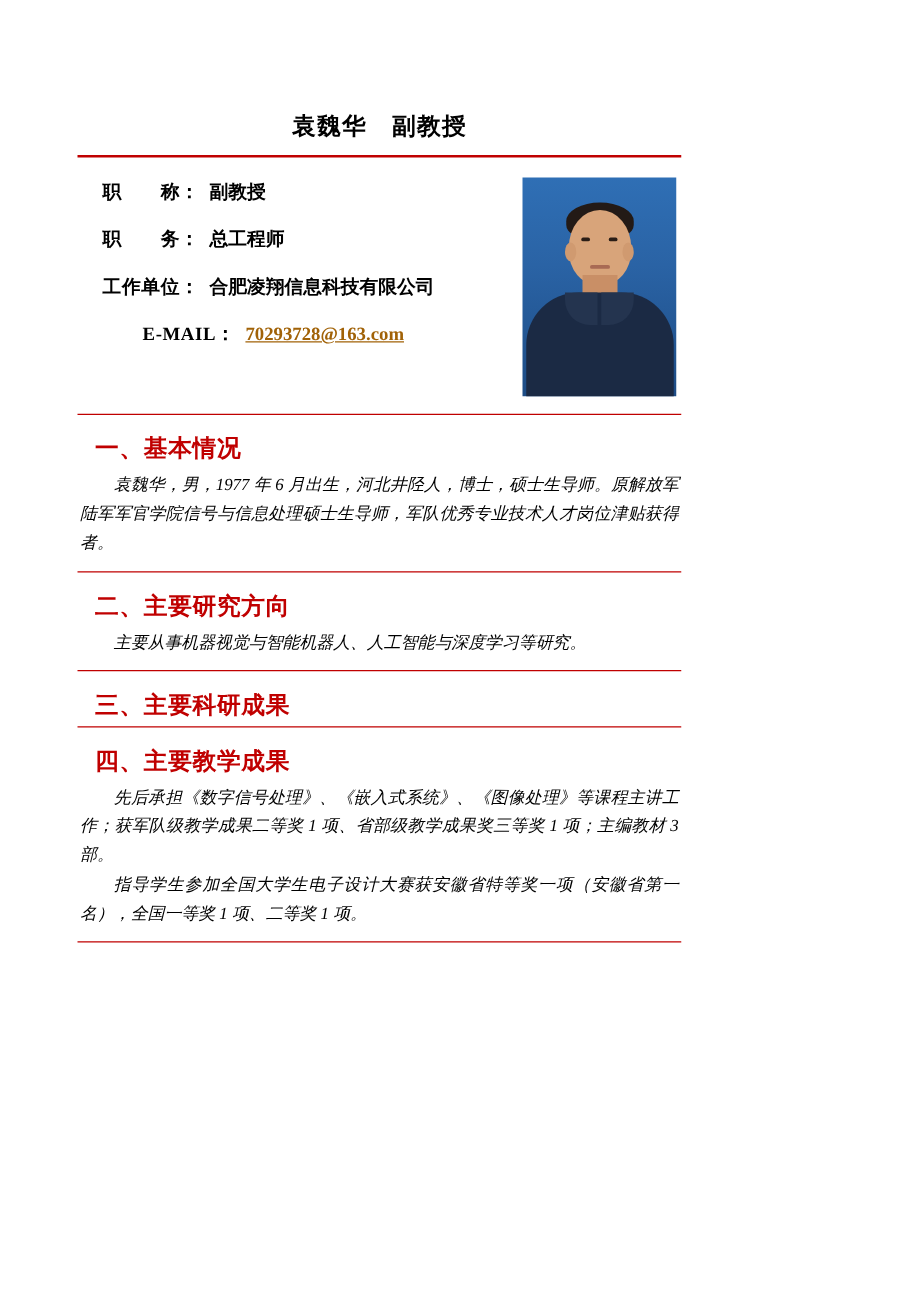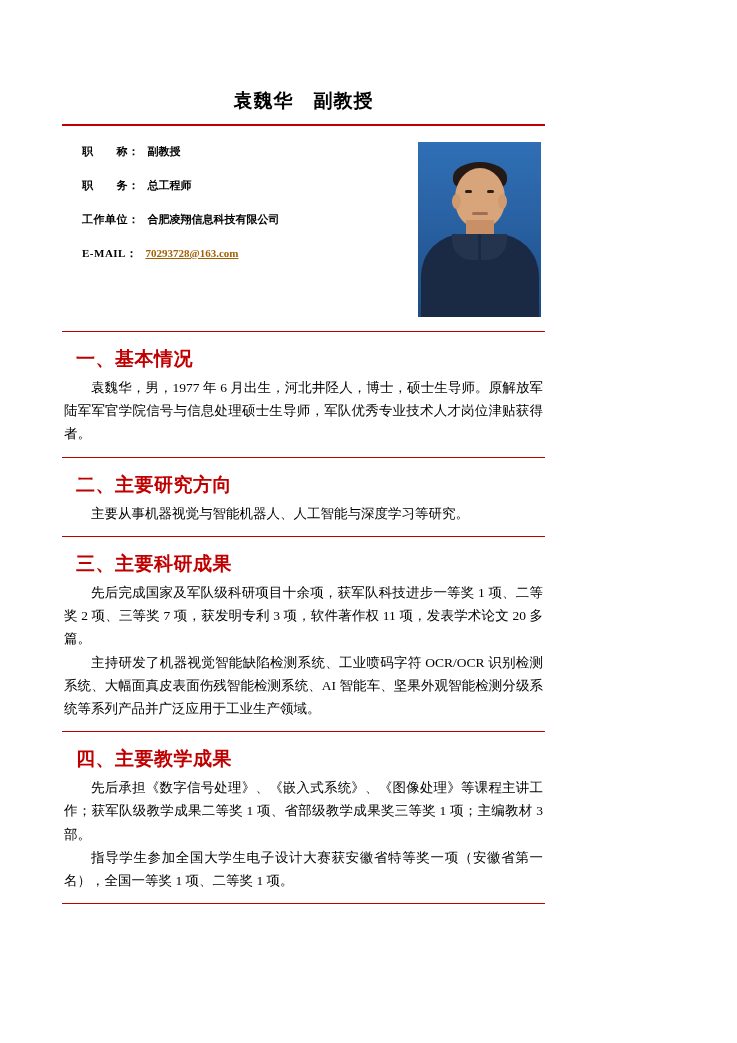--- a/index.html
+++ b/index.html
@@ -50,24 +50,24 @@
     padding-bottom: 14px;
   }
   .info-fields {
     flex: 1 1 auto;
     padding-left: 20px;
   }
   .info-row {
     display: flex;
     align-items: baseline;
     margin-bottom: 19px;
-    font-size: 11px;
-    font-weight: bold;
-  }
-  .info-row:last-child { margin-bottom: 4px; }
+    font-size: 15px;
+    font-weight: bold;
+  }
+  .info-row:last-child { margin-bottom: 4px; margin-left: 32px; }
   .info-label {
     white-space: pre;
     letter-spacing: 0.5px;
   }
   .info-value {
     margin-left: 8px;
     font-weight: bold;
   }
   .info-value.email {
     color: #a16207;
@@ -168,20 +168,21 @@
     font-family: "Liberation Sans", sans-serif;
     margin: 7px 0 4px 14px;
     letter-spacing: 0.5px;
   }
   .para {
     font-size: 13.5px;
     line-height: 1.72;
     text-align: justify;
     text-indent: 2em;
     margin: 0 2px 0 2px;
+    font-style: italic;
   }
   .section-body {
     padding-bottom: 11px;
   }
 </style>
 </head>
 <body>
 
 <div class="page">
 
@@ -244,24 +245,20 @@
     <div class="section-title">二、主要研究方向</div>
     <div class="section-body">
       <p class="para">主要从事机器视觉与智能机器人、人工智能与深度学习等研究。</p>
     </div>
   </div>
 
   <hr class="rule thin">
 
   <div class="section">
     <div class="section-title">三、主要科研成果</div>
-    <div class="section-body">
-      <p class="para">先后完成国家及军队级科研项目十余项，获军队科技进步一等奖 1 项、二等奖 2 项、三等奖 7 项，获发明专利 3 项，软件著作权 11 项，发表学术论文 20 多篇。</p>
-      <p class="para">主持研发了机器视觉智能缺陷检测系统、工业喷码字符 OCR/OCR 识别检测系统、大幅面真皮表面伤残智能检测系统、AI 智能车、坚果外观智能检测分级系统等系列产品并广泛应用于工业生产领域。</p>
-    </div>
   </div>
 
   <hr class="rule thin">
 
   <div class="section">
     <div class="section-title">四、主要教学成果</div>
     <div class="section-body">
       <p class="para">先后承担《数字信号处理》、《嵌入式系统》、《图像处理》等课程主讲工作；获军队级教学成果二等奖 1 项、省部级教学成果奖三等奖 1 项；主编教材 3 部。</p>
       <p class="para">指导学生参加全国大学生电子设计大赛获安徽省特等奖一项（安徽省第一名），全国一等奖 1 项、二等奖 1 项。</p>
     </div>

